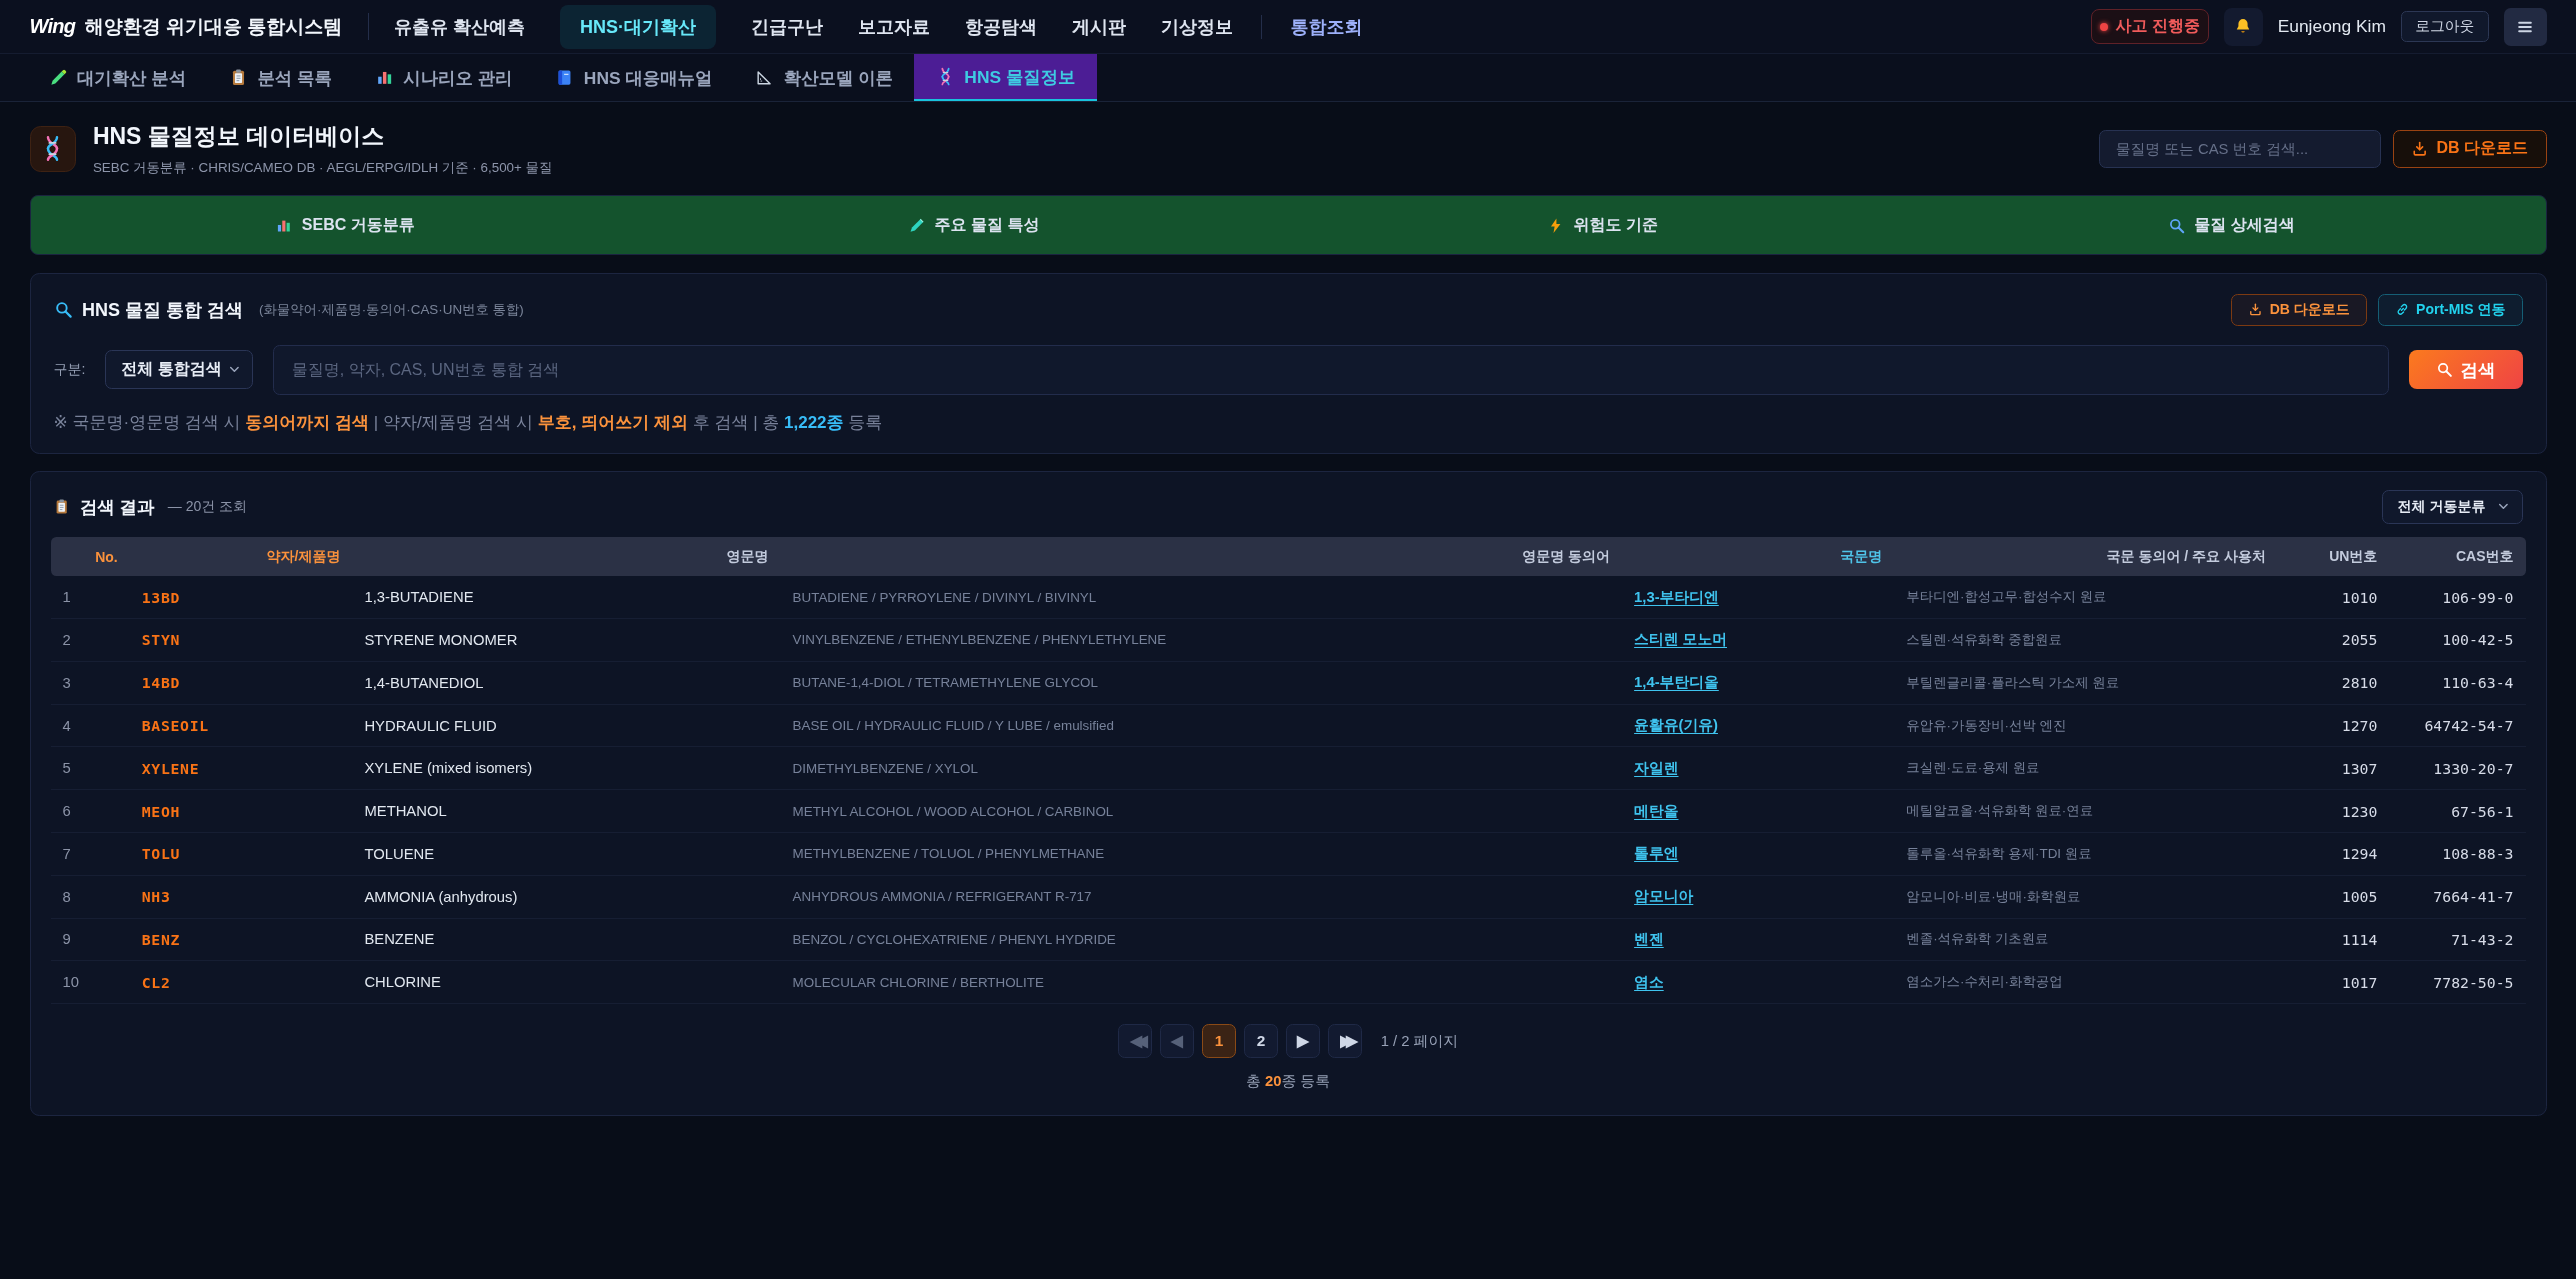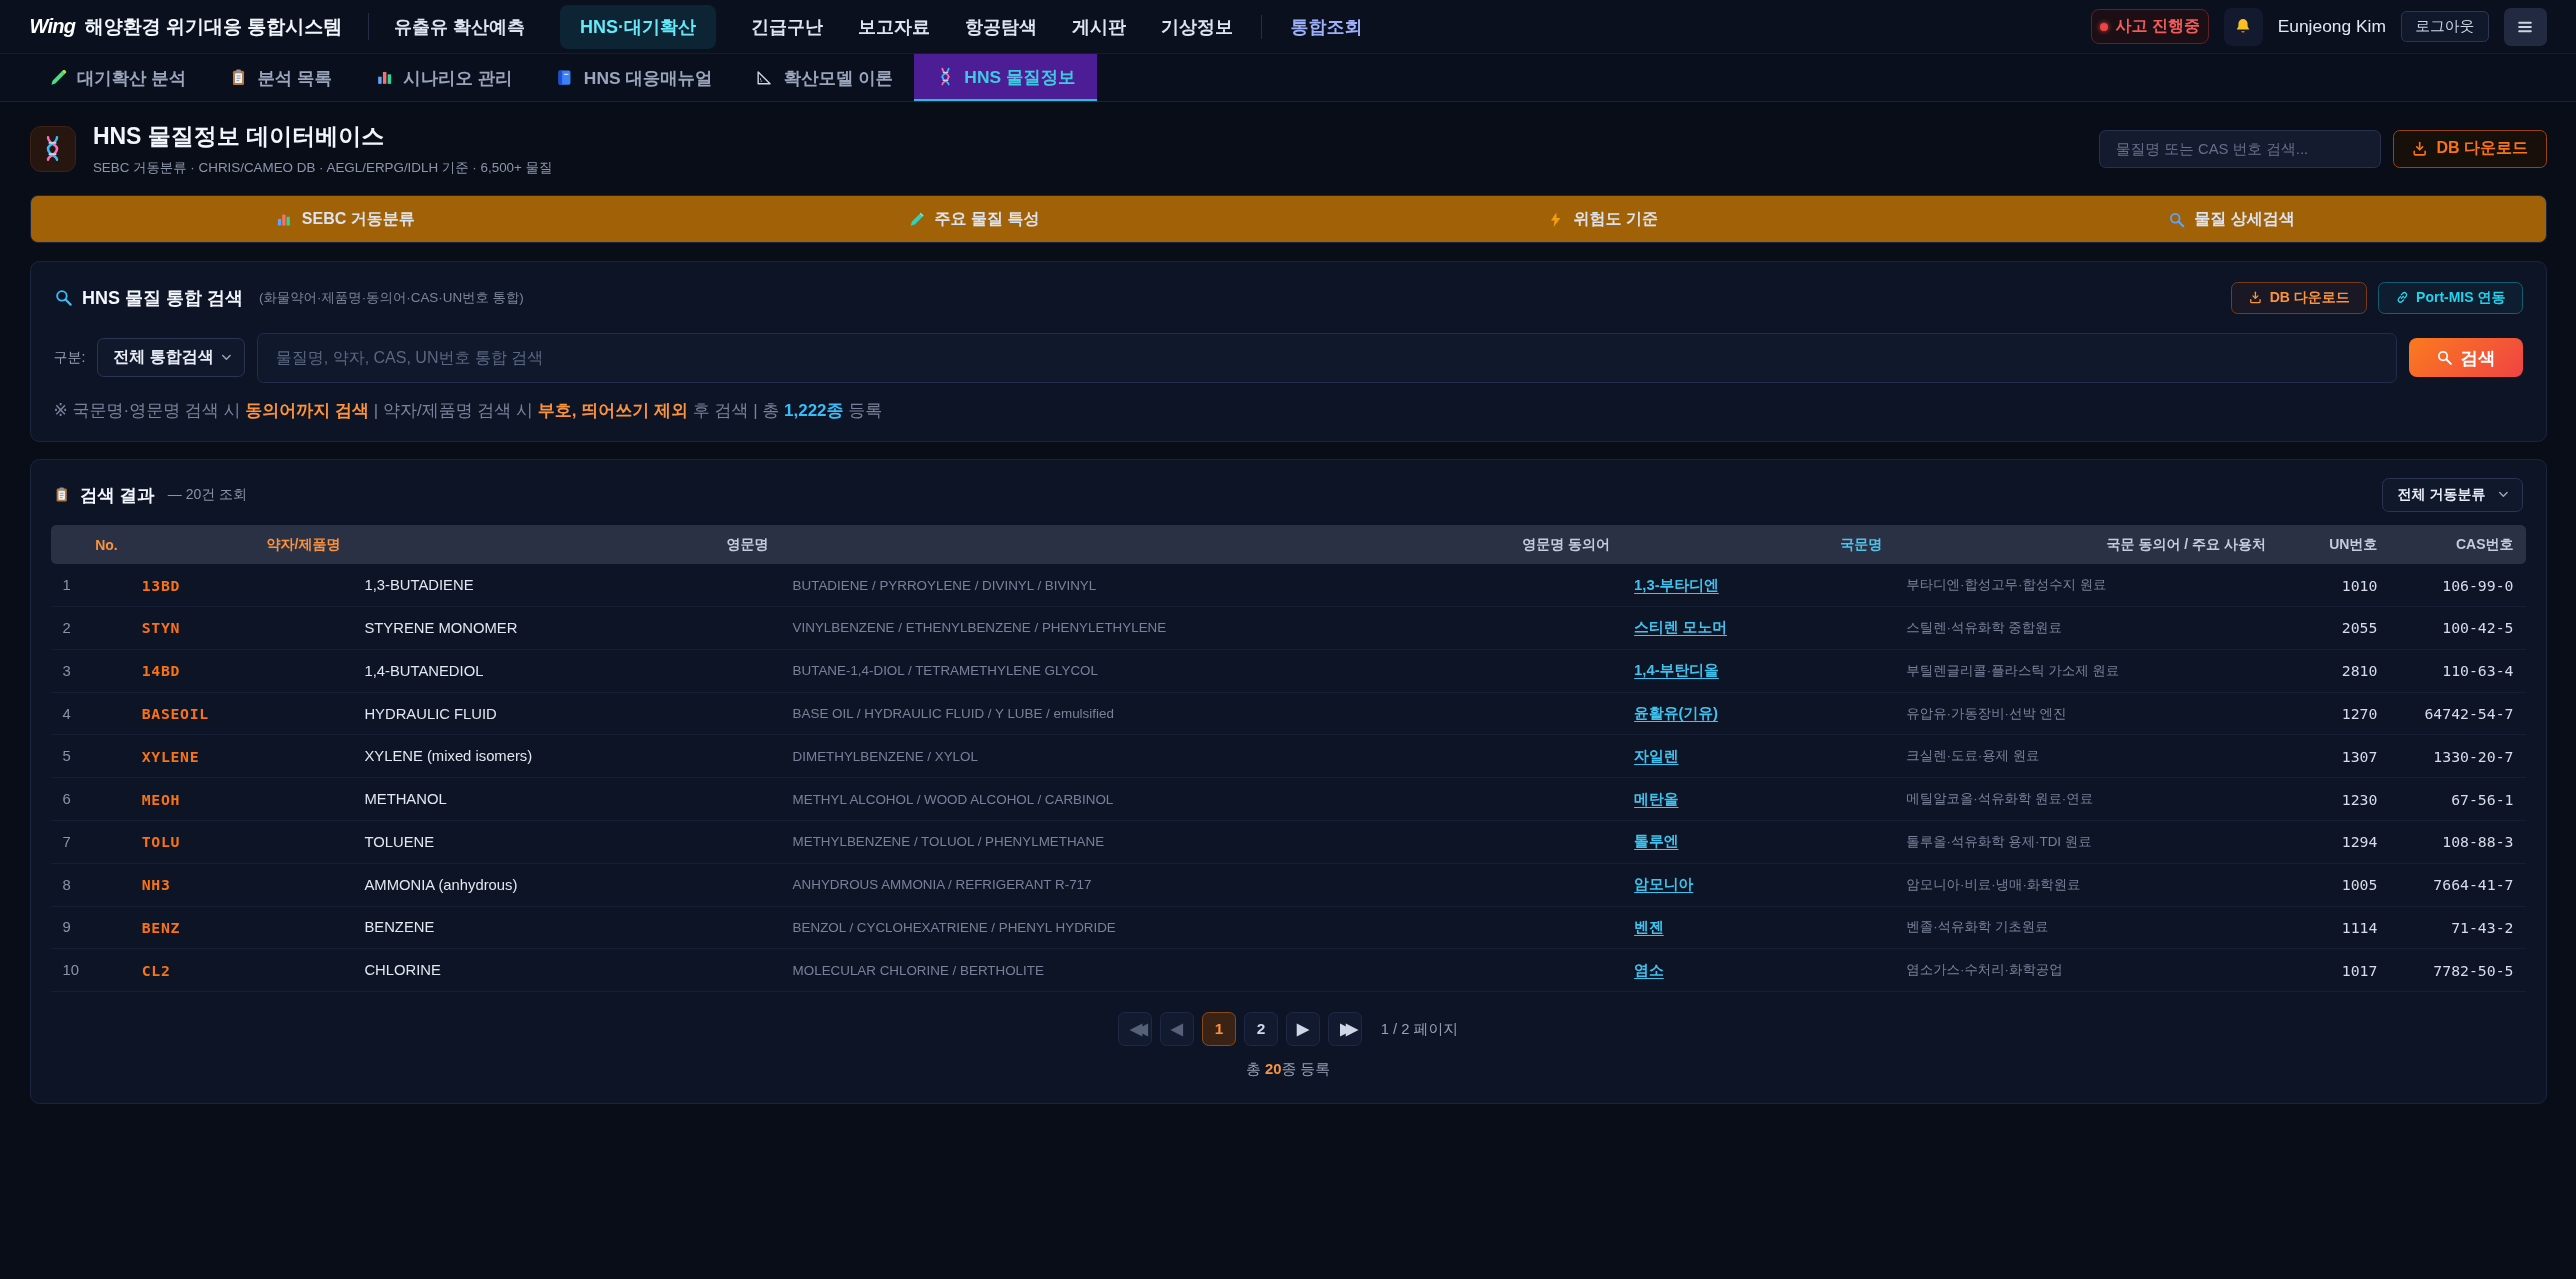--- a/index.html
+++ b/index.html
@@ -39,39 +39,39 @@
   .ph-icon .ic { font-size:27px; }
   .ph-title { font-size:23px; font-weight:800; color:#f2f6fc; }
   .ph-sub { font-size:13.4px; color:#8d95aa; margin-top:6.7px; }
   .ph-right { margin-left:auto; display:flex; align-items:center; gap:12px;border-radius:8px; }
   .quick-search { width:282px; height:38px; background:#141b2f; border:0.7px solid #273252; border-radius:6.7px; color:#e7ecf5; font-size:14.8px; padding:0 16px; outline:none; font-family:inherit; }
   .quick-search::placeholder { color:#667089; }
   .btn-dbdl { display:flex; align-items:center; gap:8px; height:38px; padding:0 17.4px; border-radius:6.7px; border:1.3px solid #9a4312; background:#170f0a; color:#f97316; font-size:16px; font-weight:800; cursor:pointer; white-space:nowrap; }
   .btn-dbdl .ic { font-size:17.4px; }
 
   
-  .infobar { margin:2.7px 29.5px 0; height:48px; background:#a16207; border:0.7px solid #1b2440; border-radius:8px; display:flex; }
+  .infobar { margin:2.7px 29.5px 0; height:60px; background:#14532d; border:0.7px solid #1b2440; border-radius:8px; display:flex; }
   .infocell { flex:1; display:flex; align-items:center; justify-content:center; gap:9.4px; font-size:16px; font-weight:700; color:#dce3f0; cursor:pointer; }
   .infocell .ic { font-size:17.4px; }
 
   
   .panel { margin:17.4px 29.5px 0; background:#0d1425; border:0.7px solid #1c2540; border-radius:9.4px; }
 
   
   .sp { padding:20px 23px 19px; }
   .sp-head { display:flex; align-items:center; }
   .sp-title { display:flex; align-items:center; gap:9.4px; font-size:18px; font-weight:800; color:#f2f6fc; }
   .sp-title .ic { font-size:19px; color:#38bdf8; }
   .sp-note { font-size:13.4px; font-weight:400; color:#7a8499; margin-left:6.7px; }
   .sp-head-btns { margin-left:auto; display:flex; gap:10.7px; }
   .btn-sm { display:flex; align-items:center; gap:6.7px; height:32px; padding:0 16px; border-radius:6.7px; font-size:14px; font-weight:800; cursor:pointer; background:transparent; white-space:nowrap; }
   .btn-sm .ic { font-size:14.8px; }
   .btn-sm.orange { border:1.3px solid #7c3a12; color:#fb923c; background:rgba(249,115,22,.05); }
   .btn-sm.cyan { border:1.3px solid #155e75; color:#22d3ee; background:rgba(34,211,238,.05); }
-  .sp-row { display:flex; align-items:center; gap:12px; margin-top:19px; }
+  .sp-row { display:flex; align-items:center; gap:20px; margin-top:19px; }
   .sp-label { font-size:14px; color:#97a1b6; white-space:nowrap; }
   .selectbox { position:relative; width:148px; height:39px; background:#10182c; border:0.7px solid #2a3556; border-radius:6.7px; display:flex; align-items:center; padding:0 32px 0 14.8px; font-size:16px; font-weight:700; color:#e8edf6; cursor:pointer; white-space:nowrap; }
   .selectbox .ic { position:absolute; right:10.7px; font-size:14.8px; color:#9aa4bb; }
   .sp-input { flex:1; height:50px; background:#10182c; border:0.7px solid #222c4c; border-radius:6.7px; color:#e7ecf5; font-size:16px; padding:0 17.4px; outline:none; font-family:inherit; }
   .sp-input::placeholder { color:#5b6680; }
   .btn-search { width:114px; height:39px; border:none; border-radius:8px; background:linear-gradient(135deg,#fb7a1e,#ef4444); color:#fff; font-size:17.4px; font-weight:800; display:flex; align-items:center; justify-content:center; gap:8px; cursor:pointer; }
   .btn-search .ic { font-size:17px; color:#fff; }
   .sp-hint { margin-top:16px; font-size:17px; color:#79829a; }
   .sp-hint .hl-o { color:#fb923c; font-weight:800; }
   .sp-hint .hl-b { color:#38bdf8; font-weight:800; }

